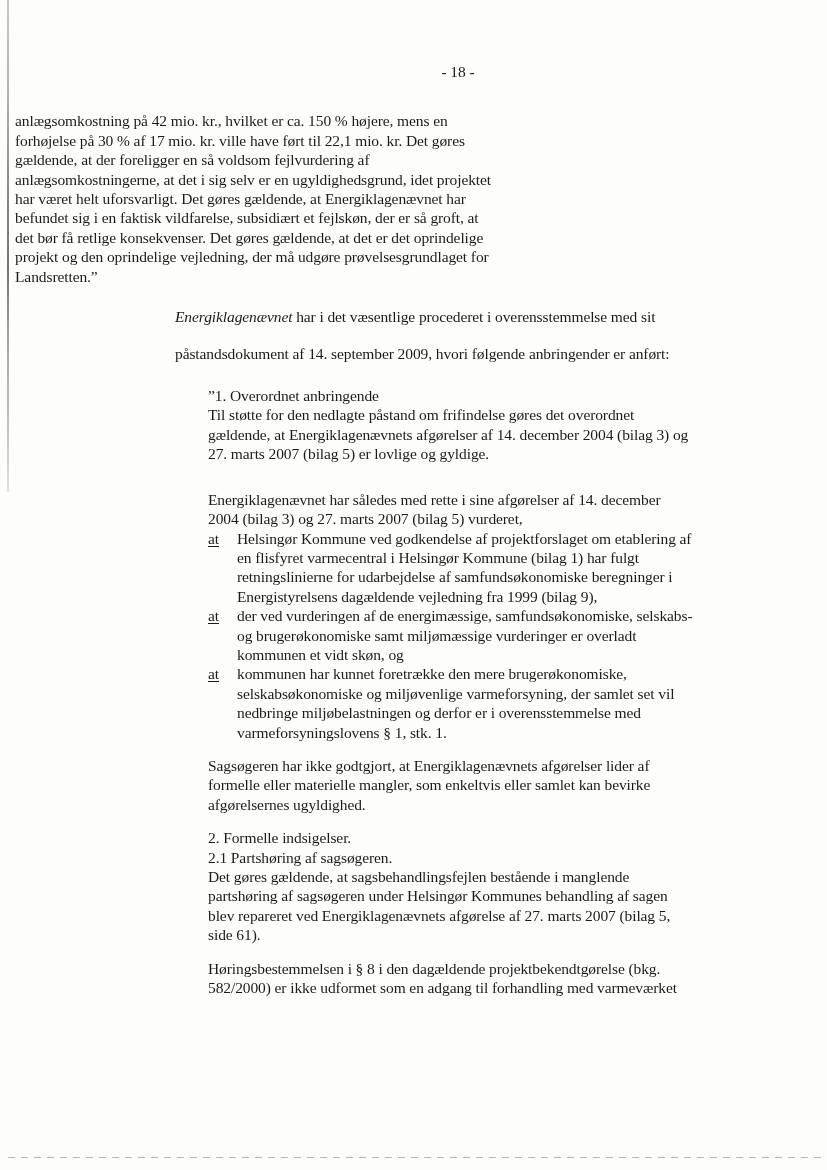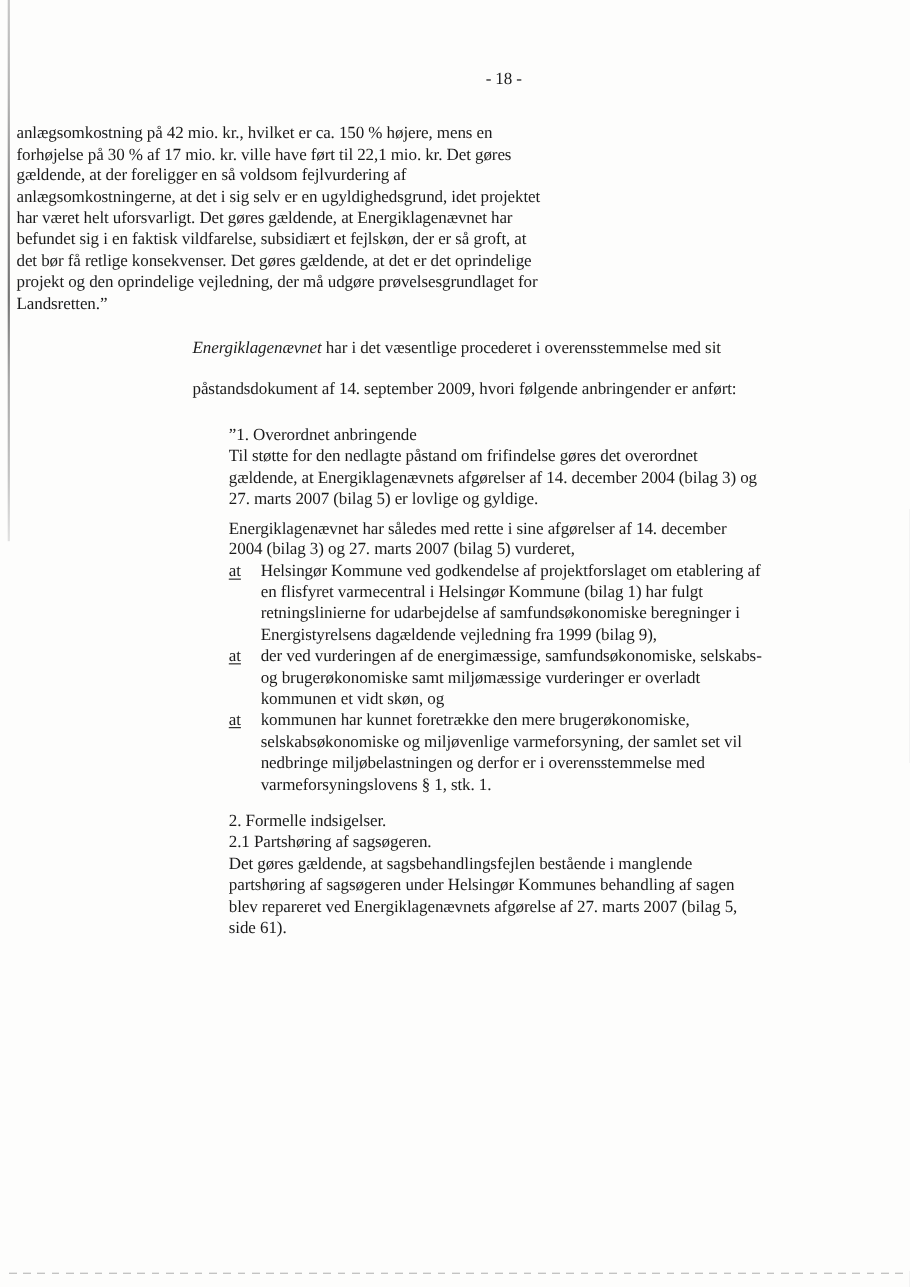--- a/index.html
+++ b/index.html
@@ -19,21 +19,21 @@
     padding-top:62px;
     width:500px;
     margin-left:208px;
     text-align:center;
   }
   .blk{
     margin:14px 30px 0 208px;
     white-space:pre-wrap;
   }
   .blk.first{margin-top:30px;margin-left:15px;}
-  .blk.loose{margin-top:7px;}
+  .blk.loose{margin-top:26px;}
   .blk.wide{
     margin:12px 40px 0 175px;
     line-height:37px;
   }
   .blk.at-item{
     margin-top:0;
     padding-left:29px;
     position:relative;
   }
   .at-label{
@@ -84,21 +84,26 @@
 en flisfyret varmecentral i Helsingør Kommune (bilag 1) har fulgt
 retningslinierne for udarbejdelse af samfundsøkonomiske beregninger i
 Energistyrelsens dagældende vejledning fra 1999 (bilag 9),</span></div>
       <div class="blk quote at-item"><span class="at-label">at</span><span>der ved vurderingen af de energimæssige, samfundsøkonomiske, selskabs-
 og brugerøkonomiske samt miljømæssige vurderinger er overladt
 kommunen et vidt skøn, og</span></div>
       <div class="blk quote at-item"><span class="at-label">at</span><span>kommunen har kunnet foretrække den mere brugerøkonomiske,
 selskabsøkonomiske og miljøvenlige varmeforsyning, der samlet set vil
 nedbringe miljøbelastningen og derfor er i overensstemmelse med
 varmeforsyningslovens § 1, stk. 1.</span></div>
+      <div class="blk quote"><span>Sagsøgeren har ikke godtgjort, at Energiklagenævnets afgørelser lider af
+formelle eller materielle mangler, som enkeltvis eller samlet kan bevirke
+afgørelsernes ugyldighed.</span></div>
       <div class="blk quote"><span class="u">2. Formelle indsigelser.</span><span>
 </span><span class="u">2.1 Partshøring af sagsøgeren.</span><span>
 Det gøres gældende, at sagsbehandlingsfejlen bestående i manglende
 partshøring af sagsøgeren under Helsingør Kommunes behandling af sagen
 blev repareret ved Energiklagenævnets afgørelse af 27. marts 2007 (bilag 5,
 side 61).</span></div>
+      <div class="blk quote"><span>Høringsbestemmelsen i § 8 i den dagældende projektbekendtgørelse (bkg.
+582/2000) er ikke udformet som en adgang til forhandling med varmeværket</span></div>
     </div>
   <div class="scan-line-bottom"></div>
 </div>
 
 </body></html>

